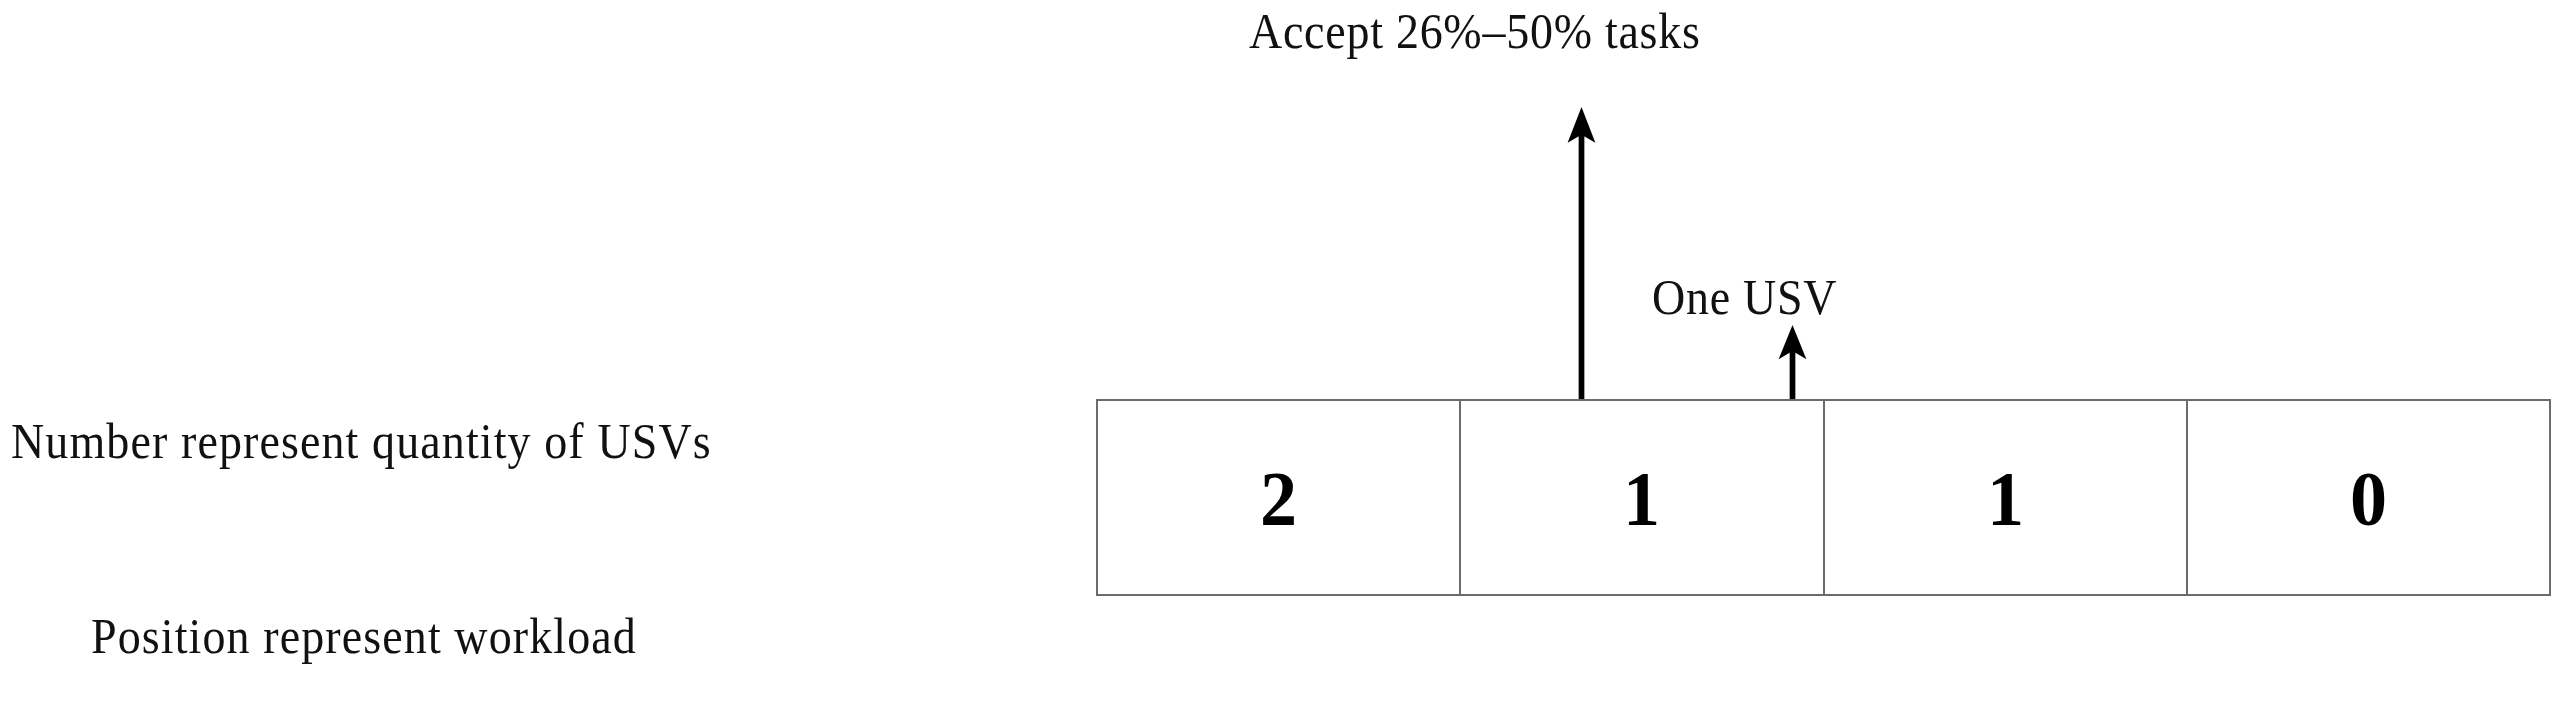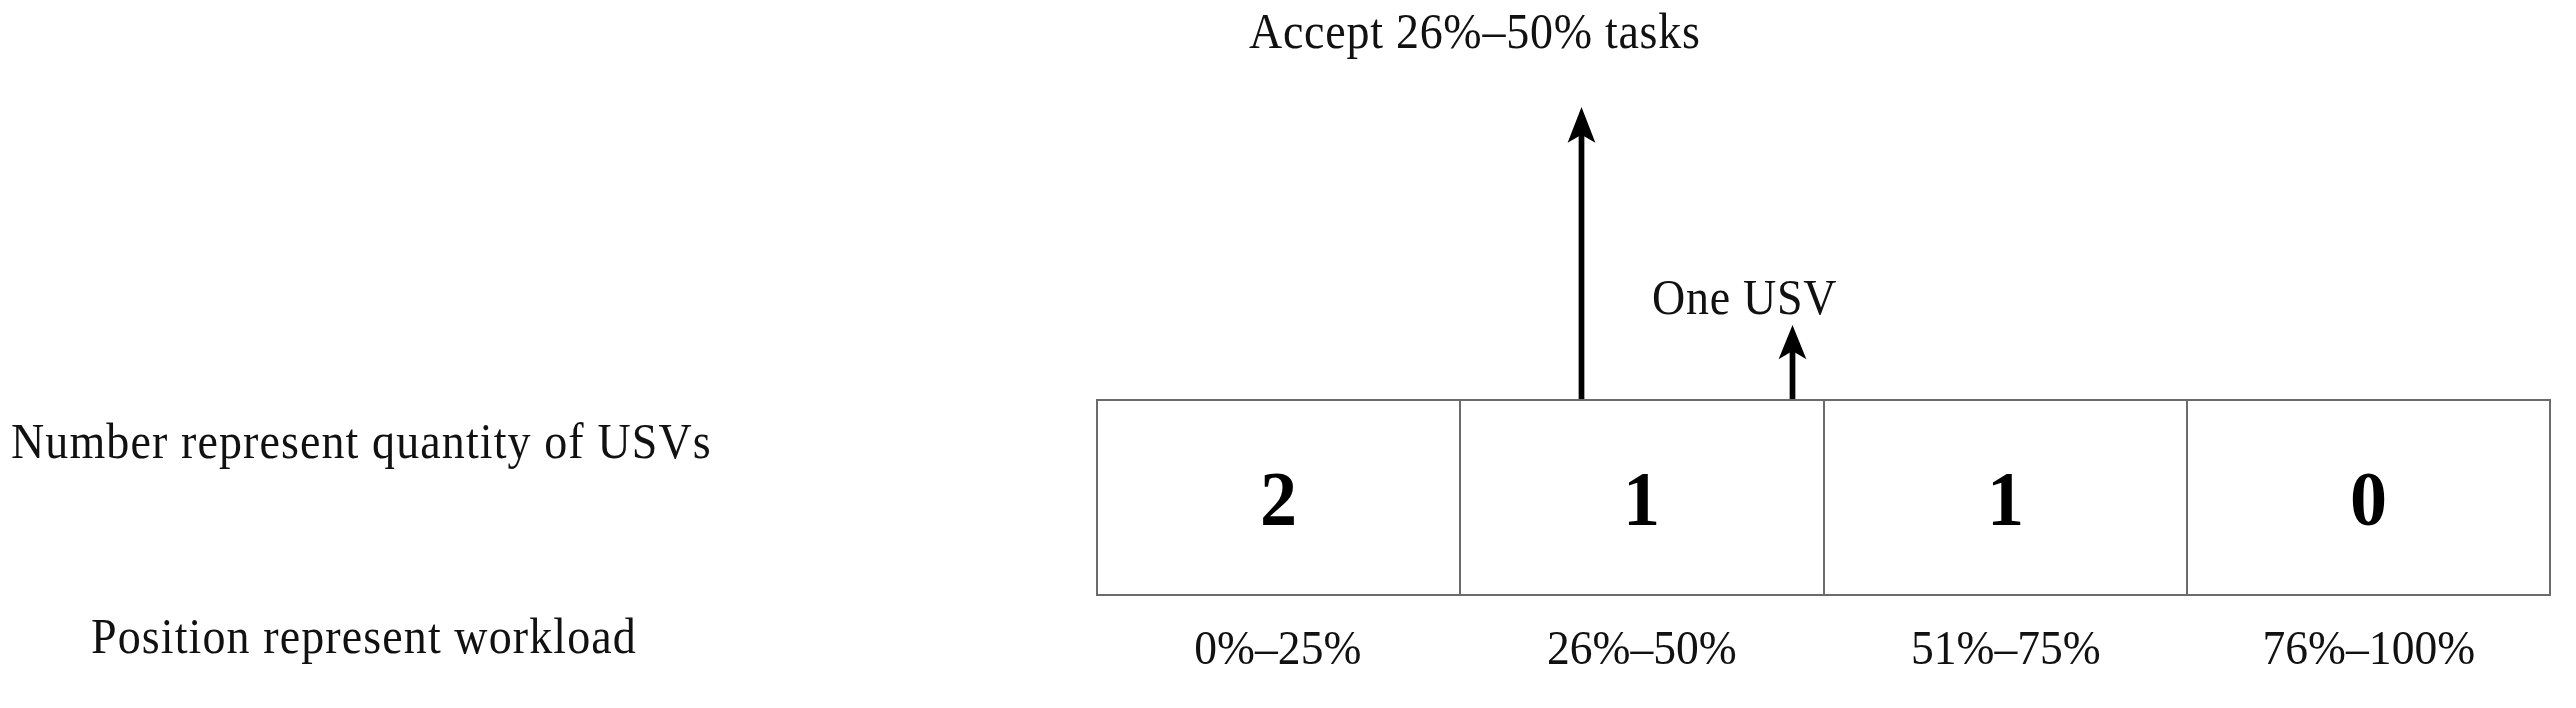--- a/index.html
+++ b/index.html
@@ -176,21 +176,15 @@
     <div class="cell">
       <span class="cell-value">1</span>
     </div>
 
     <div class="cell">
       <span class="cell-value">0</span>
     </div>
 
   </div>
 
-  <div id="range-labels">
-    <div class="range-label">0%–25%</div>
-    <div class="range-label">26%–50%</div>
-    <div class="range-label">51%–75%</div>
-    <div class="range-label">76%–100%</div>
-  </div>
 
 </div>
 
 
 </body></html>

